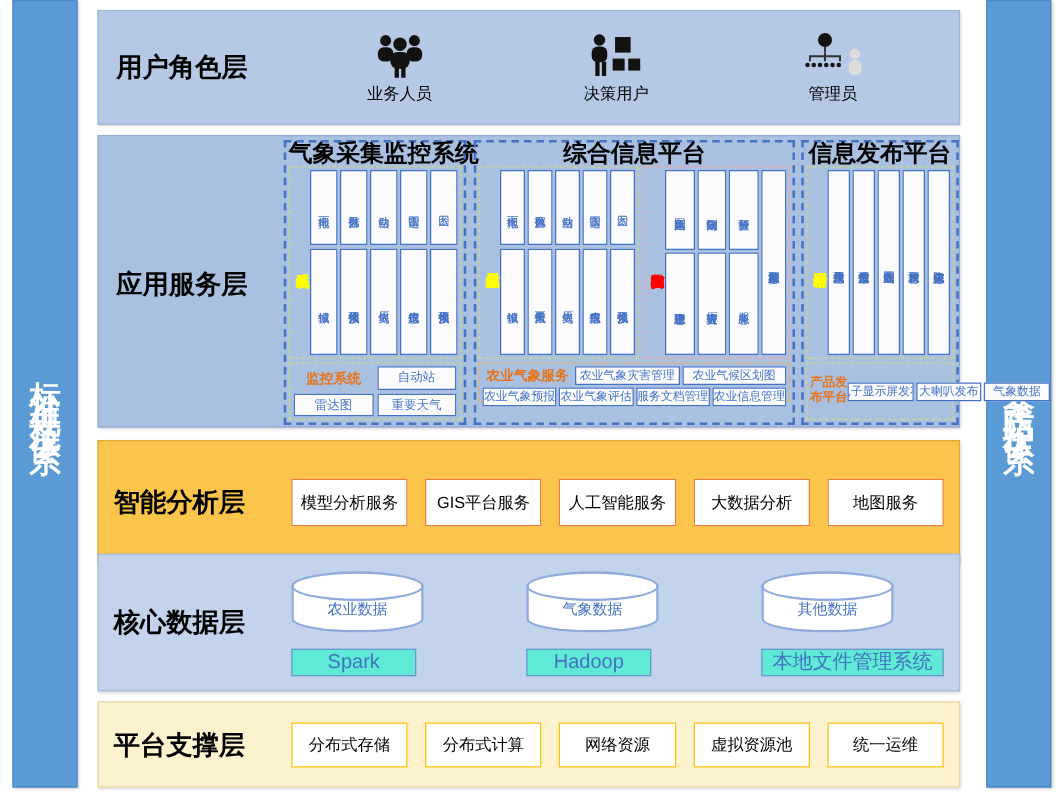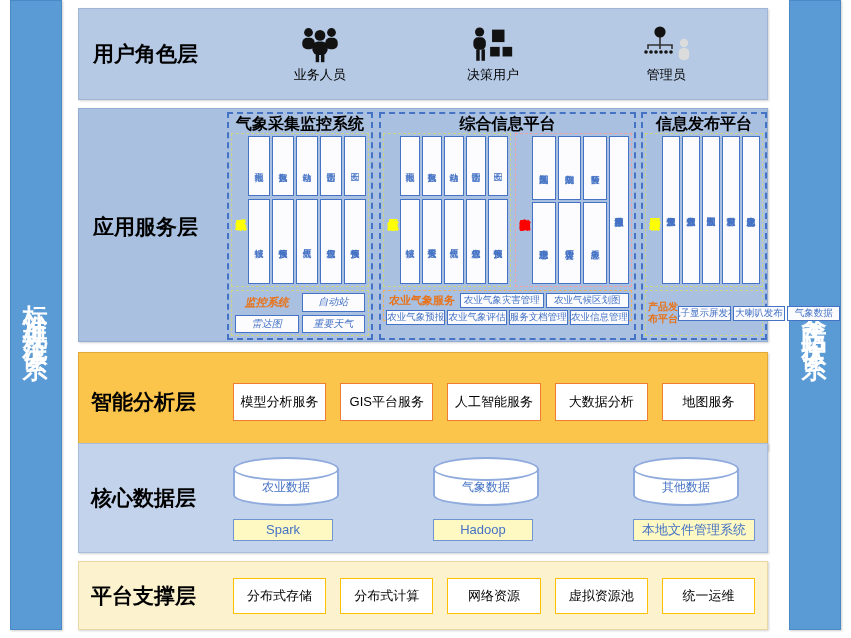--- a/index.html
+++ b/index.html
@@ -27,21 +27,21 @@
   .role-label { font-size:13px; font-weight:normal; color:#000; }
 
   
   .p2 { top:108px; height:234px; background:#a9c0e0; border:1px solid #93add2; }
   .p2 .layer-label { position:absolute; left:14px; top:104px; }
   .sys { position:absolute; top:3px; height:228px; border:2px dashed #4472C4; padding:2px; }
   .sys1 { left:148px; width:146px; }
   .sys2 { left:300px; width:257px; }
   .sys3 { left:562px; width:126px; }
   .sys-title { height:17px; line-height:16px; text-align:center; font-weight:bold;
-               font-size:16px; color:#000; white-space:nowrap; }
+               font-size:19px; color:#000; white-space:nowrap; }
   .subbox { border:1px dashed #cdd581; display:flex; padding:2px; }
   .subbox.red-border { border-color:#f1a3a3; }
   .subbox.orange-border { border-color:#edb05e; }
   .vlabel { writing-mode:vertical-lr; text-orientation:upright; font-weight:bold;
             font-size:11px; line-height:12px; width:14px; display:flex;
             align-items:center; justify-content:center; flex:none; }
   .vlabel.yellow { color:#FFFF00; }
   .vlabel.red { color:#FF0000; }
   .olabel { color:#E8731A; font-weight:bold; font-size:11px; display:flex;
             align-items:center; justify-content:center; white-space:nowrap; }
@@ -50,21 +50,21 @@
   .grid-row.r1 { height:60px; }
   .grid-row.r2 { flex:1; }
   .vitem { flex:1; background:#fcfcfe; border:1px solid #4472C4; color:#4472C4;
            font-size:9px; line-height:10px; writing-mode:vertical-lr; text-orientation:upright;
            display:flex; align-items:center; justify-content:center; overflow:hidden; }
   .hitem { background:#fcfcfe; border:1px solid #4472C4; color:#4472C4; font-size:10px;
            display:flex; align-items:center; justify-content:center; white-space:nowrap;
            overflow:hidden; }
   .collect-box { height:154px; }
   .monitor-box { margin-top:3px; height:46px; display:grid;
-                 grid-template-columns:1fr 1fr; gap:3px; padding:2px 3px;font-style:italic; }
+                 grid-template-columns:1fr 1fr; gap:3px; padding:2px 3px; }
   .sys2-body { display:flex; gap:4px; height:154px; }
   .display-box { width:128px; }
   .disaster-box { flex:1; }
   .disaster-grid { flex:1; display:flex; gap:2px; }
   .disaster-left { flex:1; display:flex; flex-direction:column; gap:2px; }
   .disaster-left .grid-row.r1 { height:64px; }
   .tall-item { width:20px; flex:none; }
   .agri-box { margin-top:3px; height:31px; display:flex; flex-direction:column; gap:2px; padding:2px; }
   .agri-row { display:flex; gap:2px; flex:1; }
   .agri-row .olabel { width:72px; flex:none; }
@@ -92,22 +92,22 @@
   .p4 .layer-label { width:142px; }
   .db-row { flex:1; display:flex; justify-content:space-between; }
   .db-col { display:flex; flex-direction:column; align-items:flex-start; }
   .cyl { position:relative; width:106px; height:38px; background:#fff; margin-top:12px;
          border-left:2px solid #8FAADC; border-right:2px solid #8FAADC; border-bottom:2px solid #8FAADC;
          border-radius:0 0 53px 53px / 0 0 11px 11px; }
   .cyl::before { content:""; position:absolute; left:-2px; right:-2px; top:-11px; height:20px;
                  border:2px solid #8FAADC; border-radius:50%; background:#fff; }
   .cyl-label { position:absolute; z-index:1; left:0; width:100%; top:11px; text-align:center;
                color:#4472C4; font-size:12px; }
-  .engine { margin-top:13px; height:22px; min-width:100px; padding:0 8px; background:#fef9c3;
-            border:1.5px solid #6f94cf; color:#4472C4; font-size:13px;
+  .engine { margin-top:13px; height:22px; min-width:100px; padding:0 8px; background:#5eead4;
+            border:1.5px solid #6f94cf; color:#4472C4; font-size:16px;
             display:flex; align-items:center; justify-content:center; }
 
   
   .p5 { top:561px; height:69px; background:#FCF2CE; border:1px solid #e8d8a8;
         display:flex; align-items:center; padding:0 12px; }
   .p5 .layer-label { width:142px; }
   .sup-row { flex:1; display:flex; gap:14px; }
   .sup { flex:1; height:36px; background:#fff; border:1.5px solid #FFC000;
          display:flex; align-items:center; justify-content:center; font-size:13px; color:#000; }
 </style>

